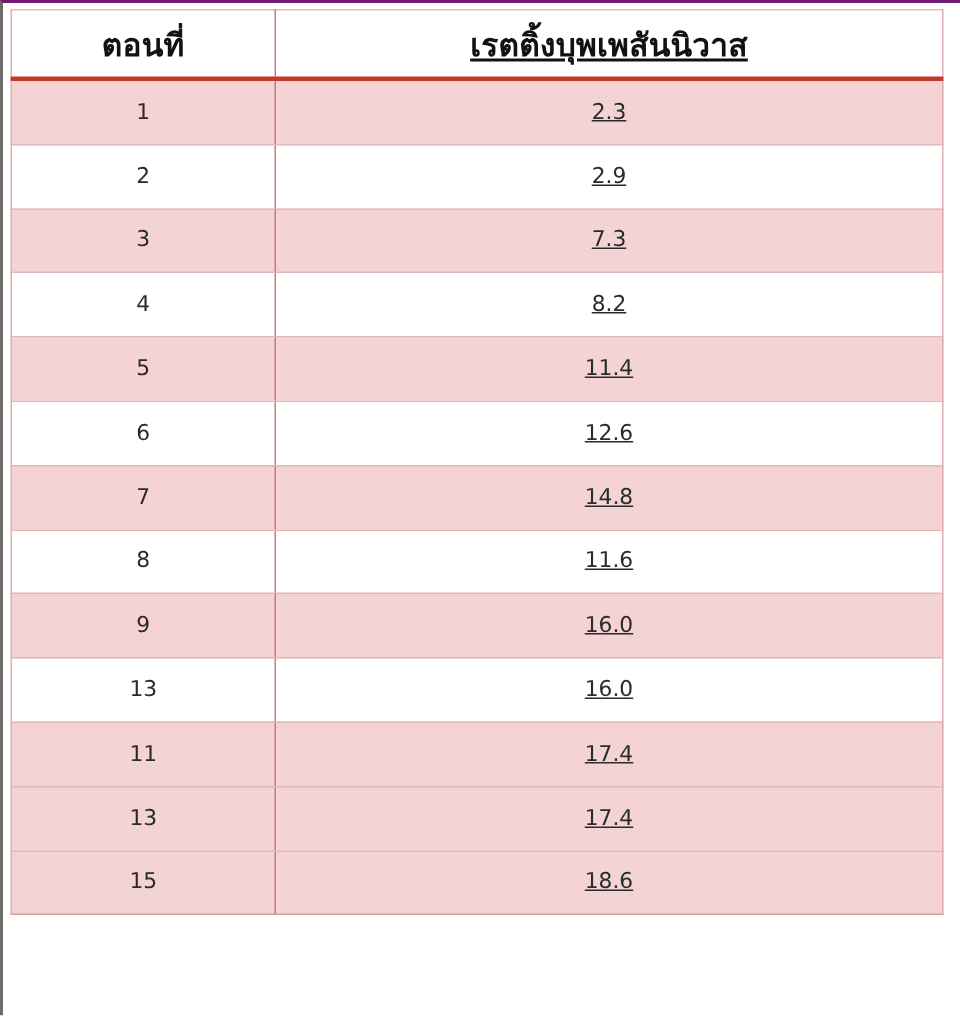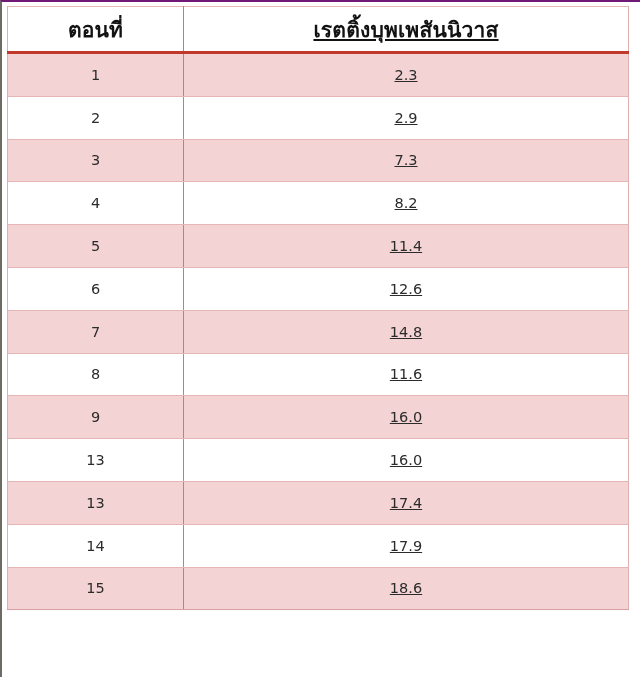--- a/index.html
+++ b/index.html
@@ -149,26 +149,26 @@
           </tr>
           <tr class="data-row shaded">
             <td class="cell-episode">9</td>
             <td class="cell-rating">16.0</td>
           </tr>
           <tr class="data-row plain">
             <td class="cell-episode">13</td>
             <td class="cell-rating">16.0</td>
           </tr>
           <tr class="data-row shaded">
+            <td class="cell-episode">11</td>
+            <td class="cell-rating">17.4</td>
+          </tr>
+          <tr class="data-row shaded">
             <td class="cell-episode">13</td>
             <td class="cell-rating">17.4</td>
-          </tr>
-          <tr class="data-row plain">
-            <td class="cell-episode">14</td>
-            <td class="cell-rating">17.9</td>
           </tr>
           <tr class="data-row shaded">
             <td class="cell-episode">15</td>
             <td class="cell-rating">18.6</td>
           </tr>
         </tbody>
     </table>
   </div>
 </div>
 

